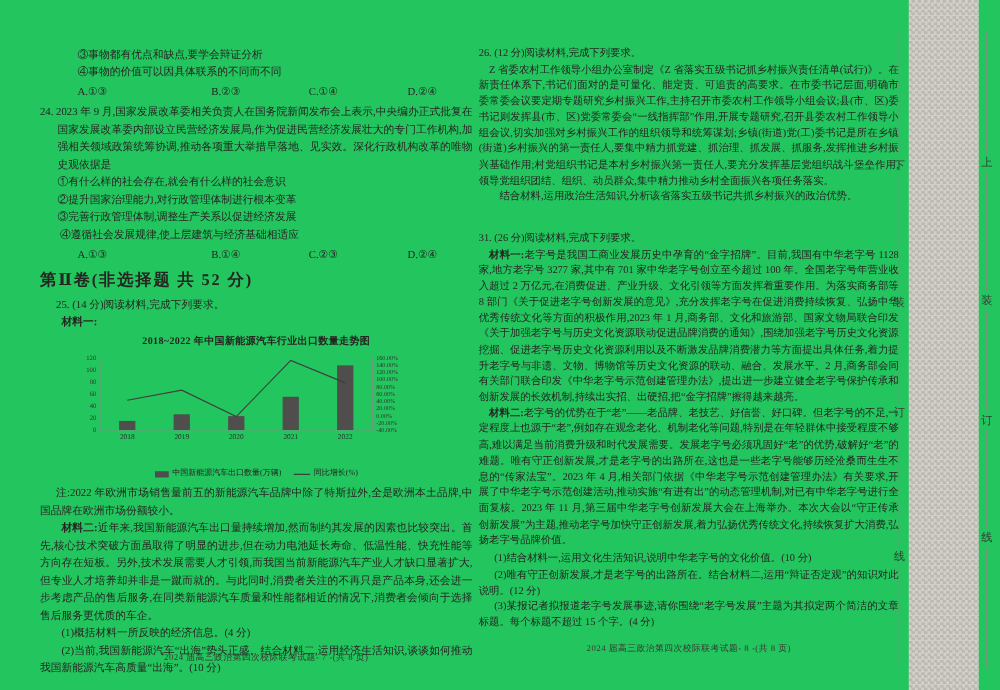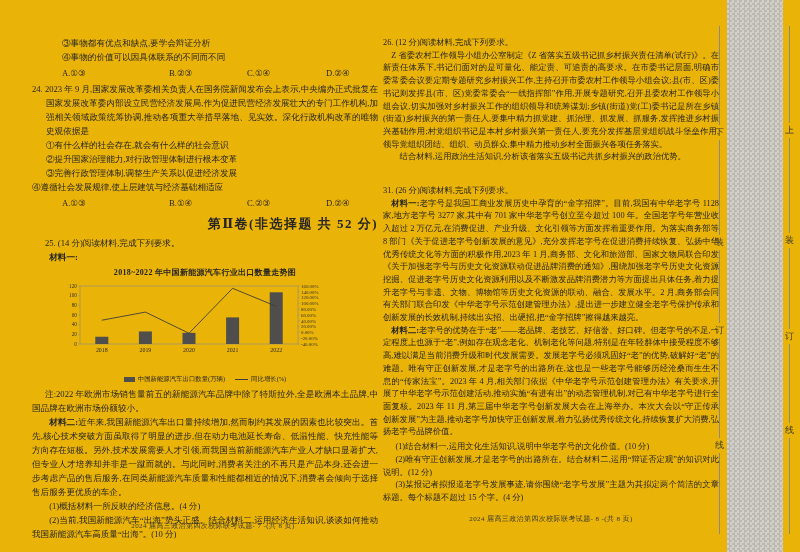--- a/index.html
+++ b/index.html
@@ -1,33 +1,33 @@
 <!DOCTYPE html>
 <html><head>
 <meta charset="utf-8">
 <style>
   html,body{margin:0;padding:0;}
   body{width:800px;height:552px;background:#e9e7e2;}
-  .sheet{position:relative;width:800px;height:552px;background:#eab308;overflow:hidden;
+  .sheet{position:relative;width:800px;height:552px;background:#22c55e;overflow:hidden;
          font-family:"Liberation Serif","DejaVu Serif",serif;color:#262522;}
   p{margin:0;}
   .col-left{position:absolute;left:32px;top:36px;width:346px;font-size:8.6px;line-height:14px;text-align:justify;}
   .col-right{position:absolute;left:383px;top:37px;width:336px;font-size:8.3px;line-height:12.7px;text-align:justify;}
   .b{font-weight:bold;}
   .ml30{margin-left:30px;}
   .hang{padding-left:14px;text-indent:-14px;margin-top:2px;}
   .ind{text-indent:2em;}
   .ind1{text-indent:1em;}
   .ind15{text-indent:1.5em;}
   .mt2{margin-top:2px;}
   .choices{display:flex;margin-left:30px;margin-top:2px;}
   .choices span:nth-child(1){width:107px;}
   .choices span:nth-child(2){width:78px;}
   .choices span:nth-child(3){width:79px;}
-  .sec-title{font-size:13px;font-weight:bold;text-align:right;letter-spacing:1.5px;margin:7px 0 5px;}
+  .sec-title{font-size:13px;font-weight:bold;text-align:left;letter-spacing:1.5px;margin:7px 0 5px;}
   .chart-wrap{width:302px;margin:2px auto 1px;text-align:center;}
   .chart-title{font-size:8px;font-weight:bold;margin-bottom:1px;letter-spacing:.3px;}
   .chart-wrap svg{display:block;width:302px;height:92px;font-family:"Liberation Serif","DejaVu Serif",serif;}
   .legend{display:flex;justify-content:center;align-items:center;gap:3px;font-size:6.4px;margin-top:-1px;}
   .sw-bar{display:inline-block;width:11px;height:5px;background:#4f4e4c;}
   .sw-line{display:inline-block;width:13px;height:1px;background:#3f3e3c;margin-left:7px;}
   .footer{position:absolute;text-align:center;font-size:7px;letter-spacing:.4px;color:#39382f;}
   .footer-left{left:40px;width:346px;top:521px;}
   .footer-right{left:383px;width:336px;top:514px;}
   .texture{position:absolute;left:727px;top:0;width:56px;height:552px;
@@ -52,21 +52,21 @@
       <span>A.①③</span>
       <span>B.②③</span>
       <span>C.①④</span>
       <span>D.②④</span>
     </div>
 
     <p class="hang">24. 2023 年 9 月,国家发展改革委相关负责人在国务院新闻发布会上表示,中央编办正式批复在国家发展改革委内部设立民营经济发展局,作为促进民营经济发展壮大的专门工作机构,加强相关领域政策统筹协调,推动各项重大举措早落地、见实效。深化行政机构改革的唯物史观依据是</p>
     <p style="margin-left:14px">①有什么样的社会存在,就会有什么样的社会意识</p>
     <p style="margin-left:14px">②提升国家治理能力,对行政管理体制进行根本变革</p>
     <p style="margin-left:14px">③完善行政管理体制,调整生产关系以促进经济发展</p>
-    <p style="margin-left:0">④遵循社会发展规律,使上层建筑与经济基础相适应</p>
+    <p style="margin-left:16px">④遵循社会发展规律,使上层建筑与经济基础相适应</p>
     <div class="choices">
       <span>A.①③</span>
       <span>B.①④</span>
       <span>C.②③</span>
       <span>D.②④</span>
     </div>
 
     <p class="sec-title">第Ⅱ卷(非选择题  共 52 分)</p>
     <p class="ind15 mt2">25. (14 分)阅读材料,完成下列要求。</p>
     <p class="b ind">材料一:</p>

